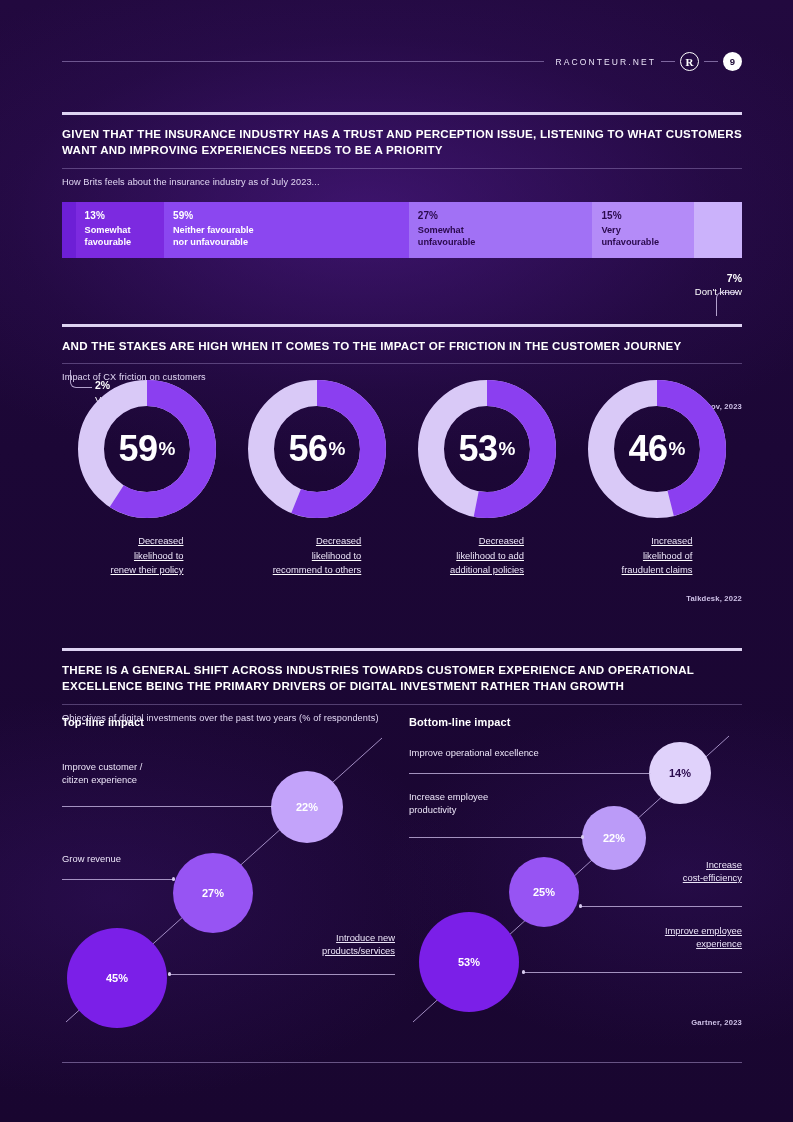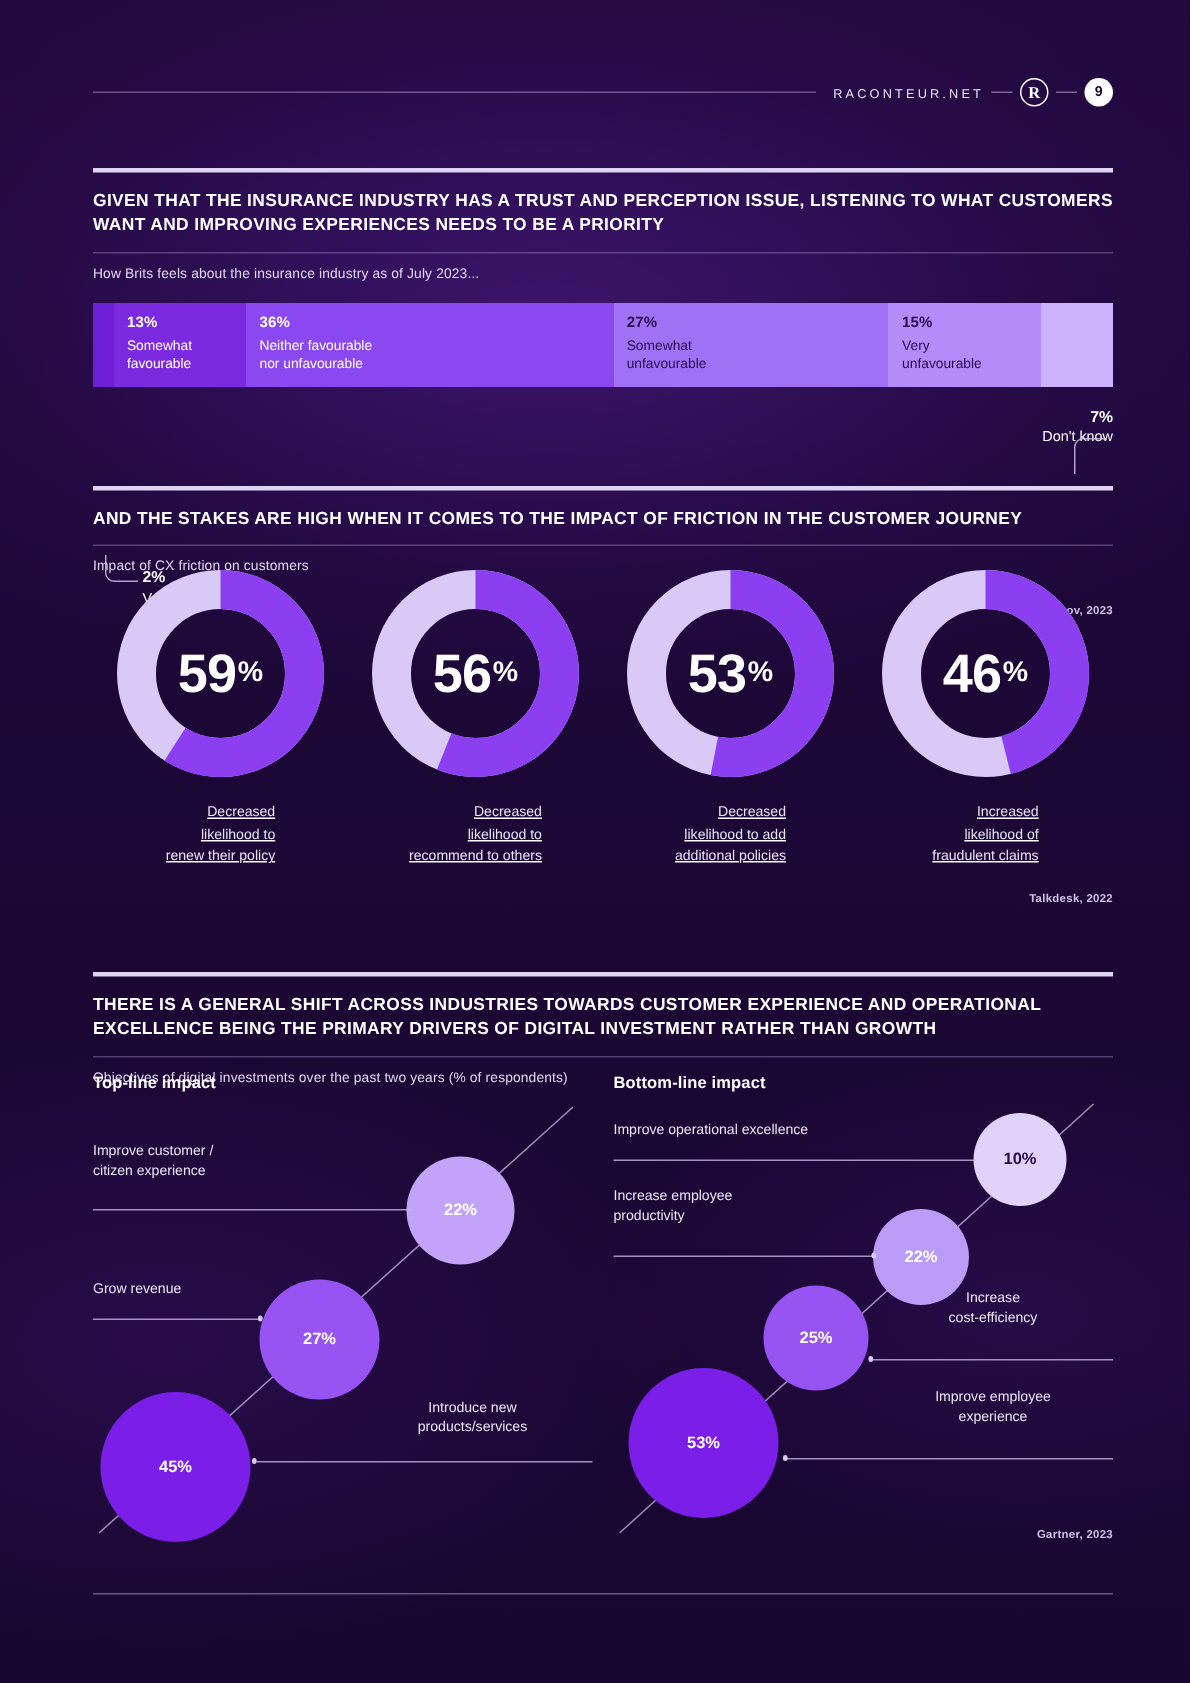--- a/index.html
+++ b/index.html
@@ -63,21 +63,21 @@
   .source {
     position: absolute; right: 0; font-size: 7.6px; font-weight: 700;
     color: #cfc2e8; letter-spacing: 0.2px;
   }
 
   
   #sec1 { top: 112px; }
   .bar-wrap { position: absolute; left: 62px; top: 202px; width: 680px; height: 56px; display: flex; }
   .bar-seg { height: 56px; position: relative; padding: 8px 0 0 9px; }
   .bar-seg .pct { font-size: 10px; font-weight: 700; letter-spacing: 0.1px; }
-  .bar-seg .lbl { font-size: 9.2px; font-weight: 400; line-height: 1.34; margin-top: 3px; }
+  .bar-seg .lbl { font-size: 9.2px; font-weight: 700; line-height: 1.34; margin-top: 3px; }
   .seg-dark .pct, .seg-dark .lbl { color: #ffffff; }
   .seg-light .pct, .seg-light .lbl { color: #2a0a4d; }
   .dk-note { position: absolute; right: 0; top: 160px; text-align: right; }
   .dk-pct { font-size: 10.5px; font-weight: 700; color: #ffffff; }
   .dk-lbl { font-size: 9.6px; color: #ffffff; margin-top: 2px; }
   .dk-elbow {
     position: absolute; right: 4px; top: 180px; width: 22px; height: 24px;
     border-left: 1px solid rgba(215,200,240,0.8);
     border-top: 1px solid rgba(215,200,240,0.8);
     border-top-left-radius: 6px;
@@ -123,21 +123,21 @@
     font-size: 11px; font-weight: 700; color: #ffffff;
   }
   .bub-lead { position: absolute; height: 1px; background: rgba(208,192,236,0.75); }
   .bub-dot {
     position: absolute; width: 3.4px; height: 3.4px; border-radius: 50%;
     background: #d8cbf0;
   }
   .bub-cap {
     position: absolute; font-size: 9.4px; line-height: 1.42; color: #ece5f8;
   }
-  .bub-cap.right { text-align: center; }
+  .bub-cap.right { text-align: right; text-decoration: underline; }
 
   
   .foot-rule { position: absolute; left: 62px; top: 1062px; width: 680px; height: 1px; background: rgba(200,180,235,0.45); }
   .watermark {
     position: absolute; left: 12px; top: 1088px;
     display: flex; align-items: center; gap: 7px;
     opacity: 0.58;
     margin-top: 36px;
   }
   .wm-mark { position: relative; width: 30px; height: 20px; }
@@ -188,21 +188,21 @@
 
   <div class="bar-wrap">
     <div class="bar-seg seg-dark" style="width:13.6px;background:#6d1fd6;"></div>
     <div class="bar-seg seg-dark" style="width:88.4px;background:#7c2ae0;">
       <div class="pct">13%</div>
       <div class="lbl">
         <span>Somewhat</span><br><span>favourable</span>
       </div>
     </div>
     <div class="bar-seg seg-dark" style="width:244.8px;background:#8b47f0;">
-      <div class="pct">36%</div>
+      <div class="pct">59%</div>
       <div class="lbl">
         <span>Neither favourable</span><br><span>nor unfavourable</span>
       </div>
     </div>
     <div class="bar-seg seg-light" style="width:183.6px;background:#a171f5;">
       <div class="pct">27%</div>
       <div class="lbl">
         <span>Somewhat</span><br><span>unfavourable</span>
       </div>
     </div>
@@ -334,21 +334,21 @@
       <div class="bub-dot" style="left:106px; top:256.3px;"></div>
     </div>
 
     <div class="panel panel-right">
       <div class="panel-title">Bottom-line impact</div>
       <svg class="diag" viewBox="0 0 333 292">
         <line x1="4" y1="288" x2="320" y2="2" stroke="#cdb8f0" stroke-width="1" opacity="0.75"></line>
       </svg>
 
       <div class="bubble" style="left:240px; top:26px; width:62px; height:62px; background:#e0d2fb; color:#2a0a4d;">
-        <span>10%</span>
+        <span>14%</span>
       </div>
       <div class="bub-cap" style="left:0px; top:30px; width:240px;">
         <span>Improve operational excellence</span>
       </div>
       <div class="bub-lead" style="left:0px; top:57px; width:242px;"></div>
 
       <div class="bubble" style="left:173px; top:90px; width:64px; height:64px; background:#bb9bf8;">
         <span>22%</span>
       </div>
       <div class="bub-cap" style="left:0px; top:74px; width:170px;">

